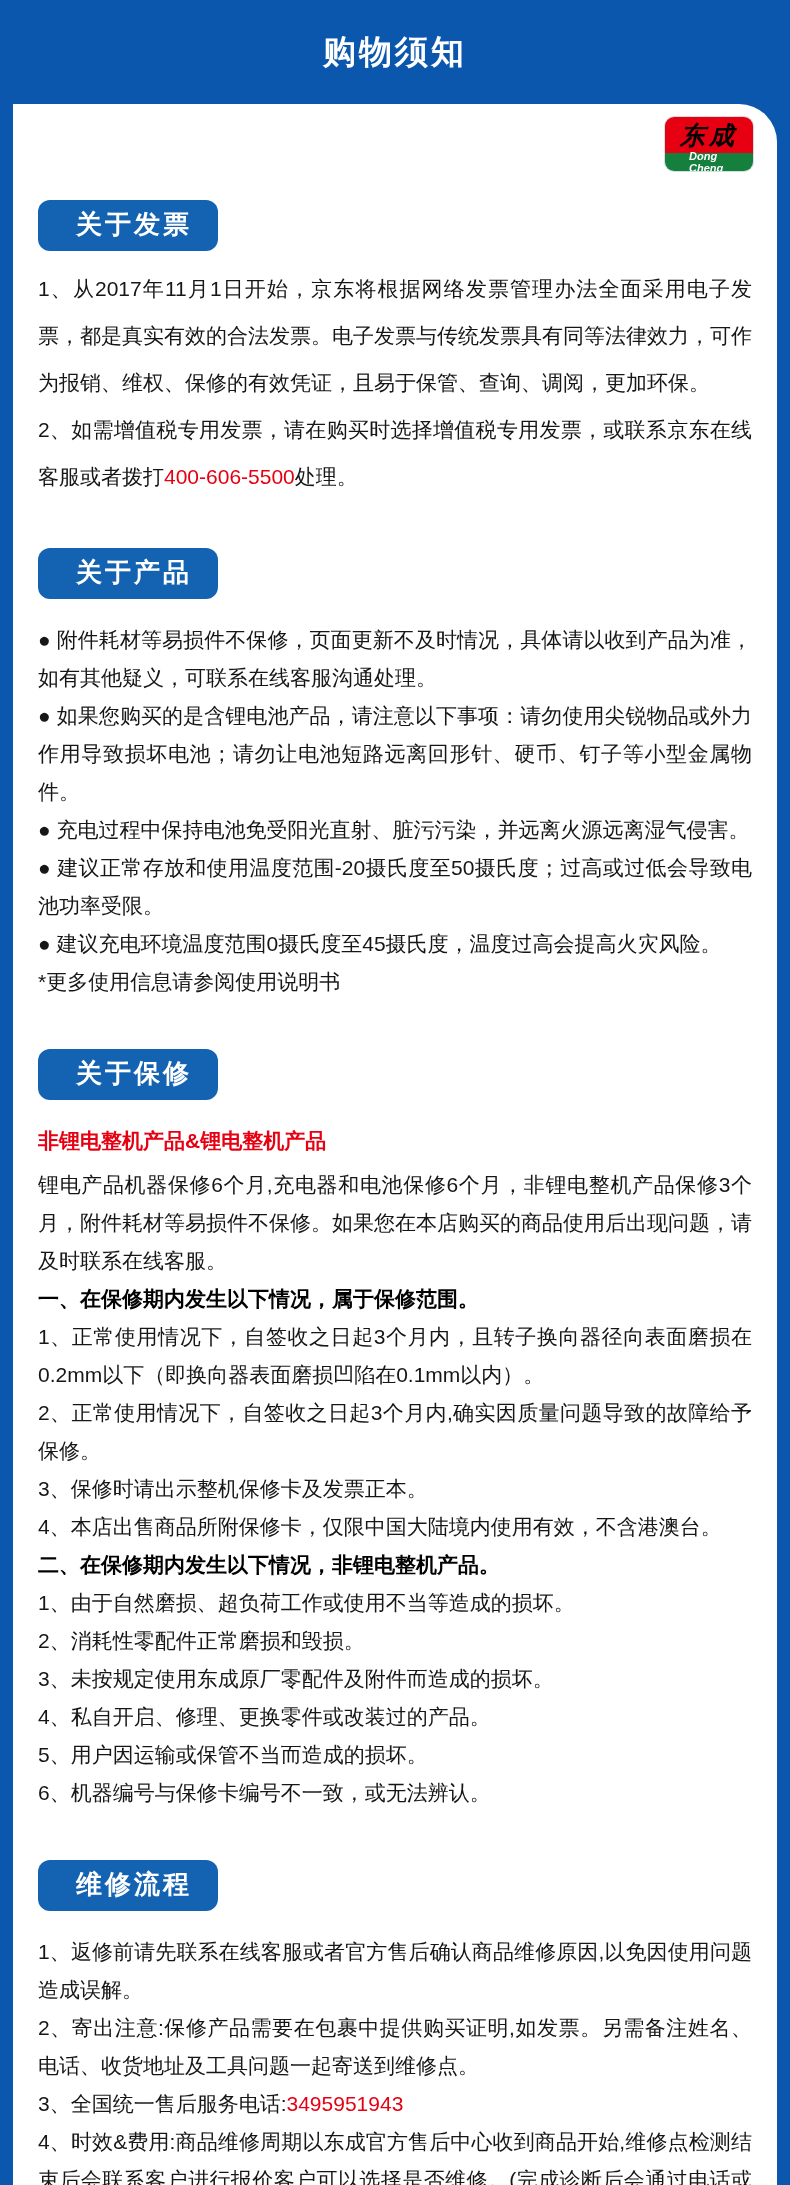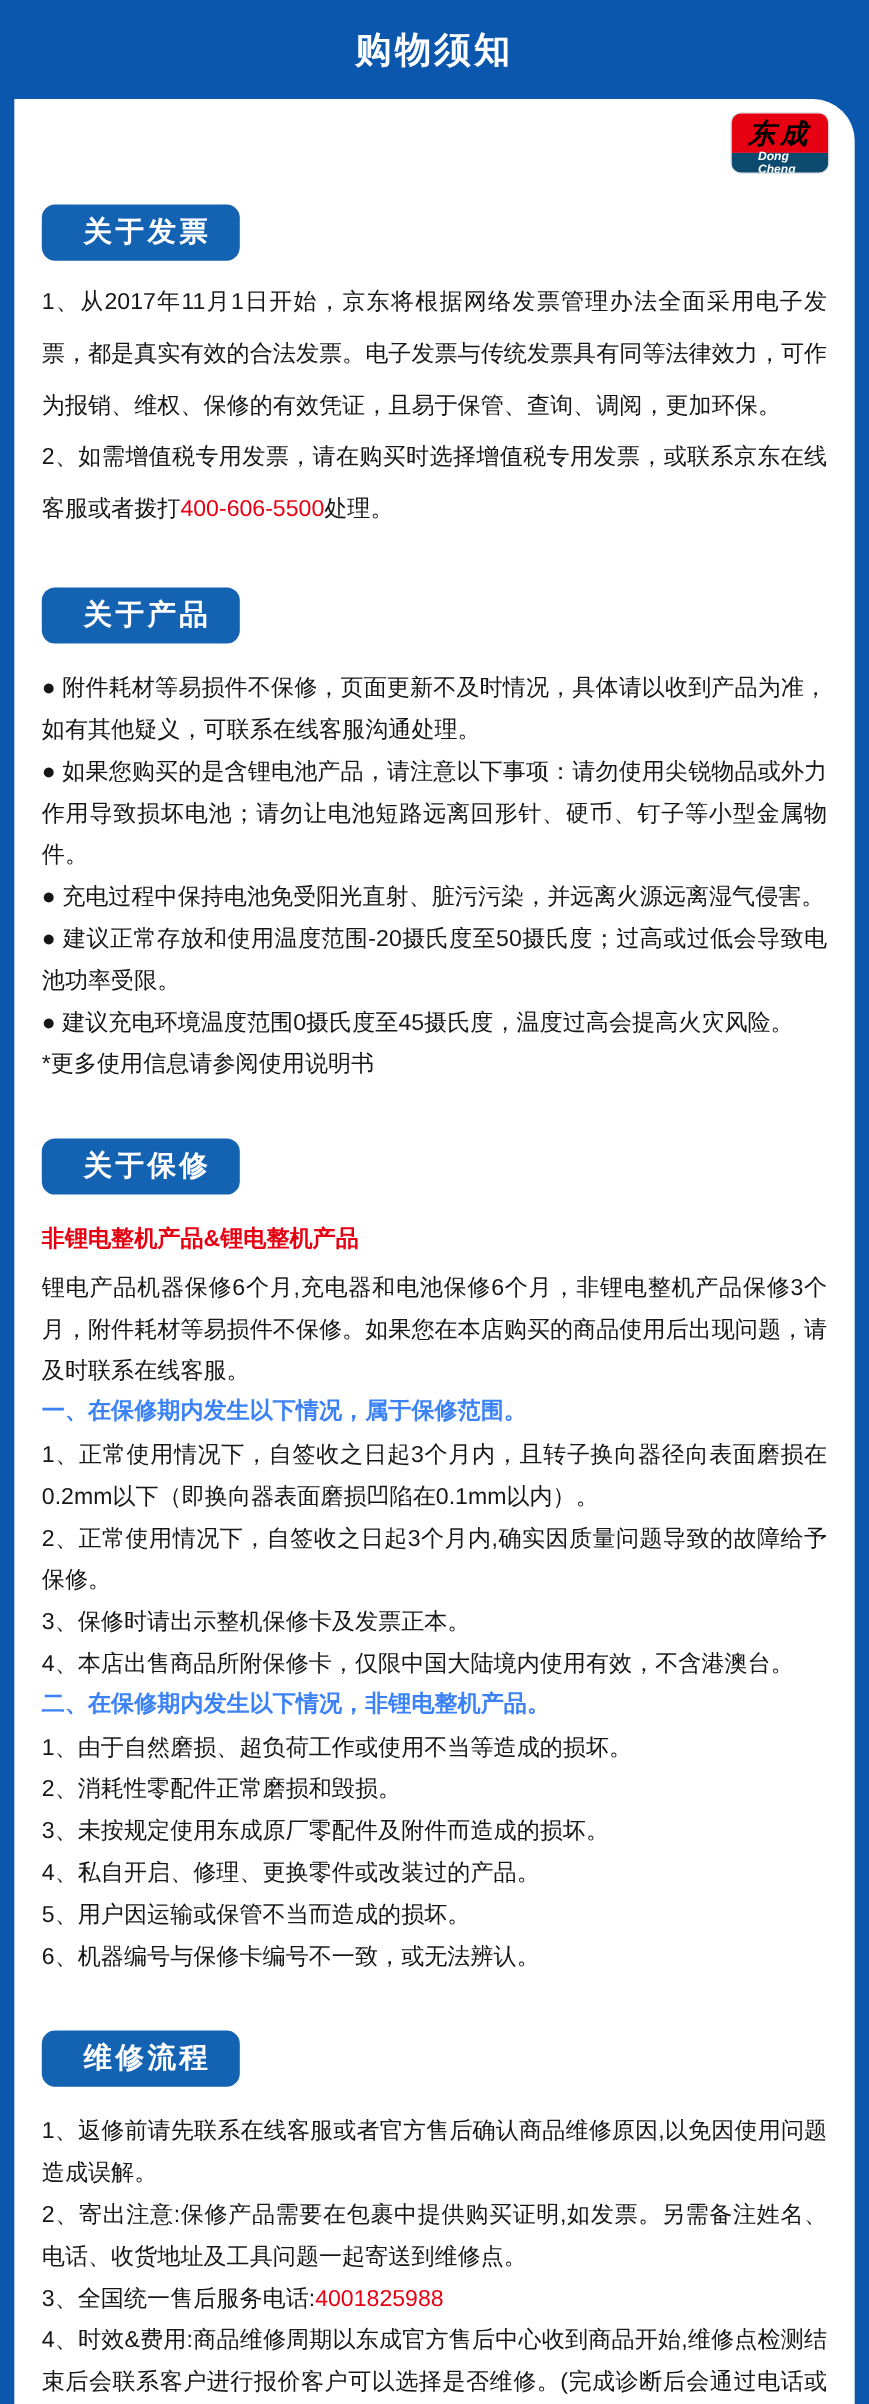--- a/index.html
+++ b/index.html
@@ -4,21 +4,21 @@
 <style>
   html,body{margin:0;padding:0;}
   body{
     width:790px;
     min-height:2185px;
     background:#0b57ae;
     font-family:"Liberation Sans","DejaVu Sans",sans-serif;
     -webkit-font-smoothing:antialiased;
   }
   .banner{
-    height:90px;
+    height:104px;
     display:flex;
     align-items:center;
     justify-content:center;
   }
   .banner h1{
     margin:0;
     color:#ffffff;
     font-size:33px;
     font-weight:bold;
     letter-spacing:3px;
@@ -50,21 +50,21 @@
     align-items:center;
     justify-content:center;
     font-size:25px;
     font-weight:bold;
     font-style:italic;
     font-family:"Liberation Serif","DejaVu Serif",serif;
     letter-spacing:4px;
   }
   .logo-blue{
     height:18px;
-    background:#0c4a6e;
+    background:#15803d;
     color:#fff;
     display:flex;
     align-items:center;
     justify-content:center;
     font-size:11px;
     font-weight:bold;
     font-style:italic;
     padding-left:24px;
   }
   .section{margin:0;}
@@ -92,25 +92,24 @@
   .red{color:#e60012;}
   .sub-title{
     margin:22px 0 6px 0;
     color:#e60012;
     font-size:21px;
     font-weight:bold;
     line-height:38px;
   }
   .rule-title{
     margin:0;
-    color:#3b82f6;
+    color:#000000;
     font-size:21px;
     font-weight:bold;
     line-height:38px;
-    font-family:Liberation Mono, monospace;
   }
 </style>
 </head>
 <body>
 
 <div class="page">
 
   <div class="banner">
     <h1>购物须知</h1>
   </div>
@@ -153,21 +152,21 @@
       <p class="text">3、未按规定使用东成原厂零配件及附件而造成的损坏。</p>
       <p class="text">4、私自开启、修理、更换零件或改装过的产品。</p>
       <p class="text">5、用户因运输或保管不当而造成的损坏。</p>
       <p class="text">6、机器编号与保修卡编号不一致，或无法辨认。</p>
     </section>
 
     <section class="section">
       <div class="heading">维修流程</div>
       <p class="text first">1、返修前请先联系在线客服或者官方售后确认商品维修原因,以免因使用问题造成误解。</p>
       <p class="text">2、寄出注意:保修产品需要在包裹中提供购买证明,如发票。另需备注姓名、电话、收货地址及工具问题一起寄送到维修点。</p>
-      <p class="text"><span>3、全国统一售后服务电话:</span><span class="red">4001825988</span></p>
+      <p class="text"><span>3、全国统一售后服务电话:</span><span class="red">3495951943</span></p>
       <p class="text">4、时效&amp;费用:商品维修周期以东成官方售后中心收到商品开始,维修点检测结束后会联系客户进行报价客户可以选择是否维修。(完成诊断后会通过电话或咚咚通知客户，请注意查看并及时回复)</p>
       
       
     </section>
 
   </div>
 
 </div>
 
 </body></html>

